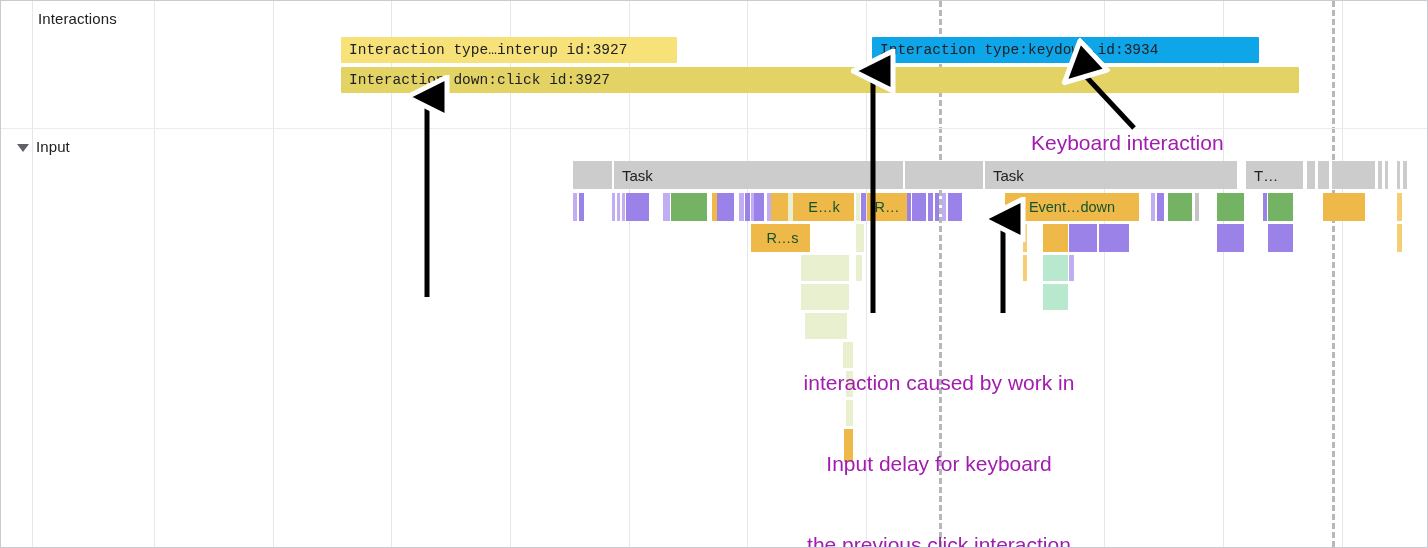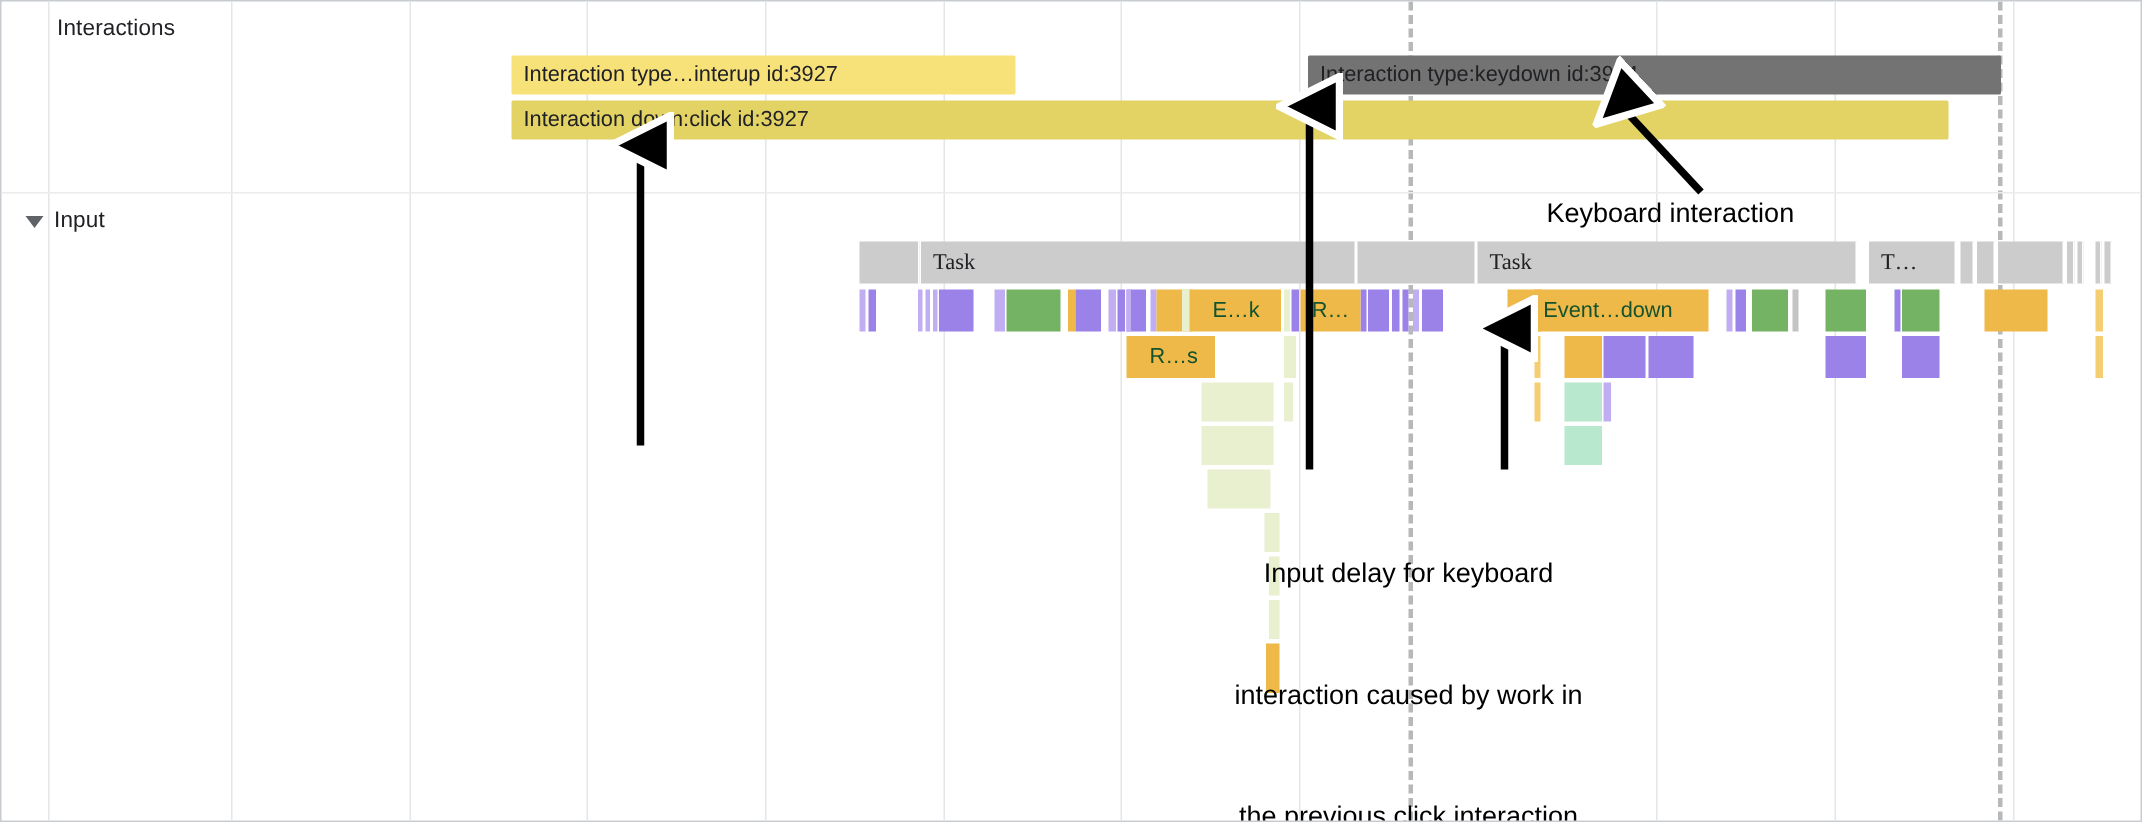--- a/index.html
+++ b/index.html
@@ -26,40 +26,40 @@
   }
   .tri{
     position:absolute;width:0;height:0;
     border-left:6px solid transparent;border-right:6px solid transparent;
     border-top:8px solid #5f6368;
   }
 
   
   .ibar{
     position:absolute;border-radius:1px;display:flex;align-items:center;
-    font-size:14.5px;color:#202124;box-sizing:border-box;overflow:hidden;white-space:nowrap;
+    font-size:14.5px;color:#202124;box-sizing:border-box;overflow:hidden;white-space:nowrap;font-family:Liberation Mono, monospace;
   }
   .ibar .lbl{padding-left:8px;}
 
   
   .fblock{position:absolute;box-sizing:border-box;}
   .fblock.lbl-block{
     display:flex;align-items:center;justify-content:center;
     font-size:14.5px;color:#14532d;overflow:hidden;white-space:nowrap;
   }
   .task{
     position:absolute;background:#cccccc;box-sizing:border-box;
     display:flex;align-items:center;font-size:15px;color:#202124;
     border-right:1px solid #ffffff;overflow:hidden;white-space:nowrap;
   }
-  .task .tlbl{padding-left:8px;font-family:Liberation Serif, serif;}
+  .task .tlbl{padding-left:8px;}
 
   
   .anno{
-    position:absolute;font-size:18px;color:#000000;line-height:27px;white-space:pre;
+    position:absolute;font-size:21px;color:#a21caf;line-height:27px;white-space:pre;
   }
   .anno.center{text-align:center;}
   svg.arrows{position:absolute;left:0;top:0;width:1428px;height:548px;pointer-events:none;}
 </style>
 </head>
 <body>
 
 <div id="root">
 
   <div id="gridlines">
@@ -86,21 +86,21 @@
   <div class="tri" style="left:16px;top:143px;"></div>
   <div class="track-title" style="left:35px;top:137px;">Input</div>
 
   <div id="interaction-bars">
       <div class="ibar" style="left: 340px; top: 36px; width: 336px; height: 26px; background: rgb(247, 226, 122);">
         <span class="lbl">Interaction type…interup id:3927</span>
       </div>
       <div class="ibar" style="left: 340px; top: 66px; width: 958px; height: 26px; background: rgb(227, 210, 100);">
         <span class="lbl">Interaction down:click id:3927</span>
       </div>
-      <div class="ibar" style="left: 871px; top: 36px; width: 462px; height: 26px; background: #737373; align-items: center;">
+      <div class="ibar" style="left: 871px; top: 36px; width: 387px; height: 26px; background: #0ea5e9; align-items: center;">
         <span class="lbl">Interaction type:keydown id:3934</span>
       </div>
     </div>
 
   <div id="main-track">
       <div class="task" style="left: 572px; top: 160px; width: 40px; height: 28px;"></div>
       <div class="task" style="left: 613px; top: 160px; width: 290px; height: 28px;">
         <span class="tlbl">Task</span>
       </div>
       <div class="task" style="left: 904px; top: 160px; width: 79px; height: 28px;"></div>
@@ -202,18 +202,18 @@
     <path d="M1133,127 L1078,68" stroke="#000" stroke-width="5" fill="none" marker-end="url(#ah)"></path>
 
     <path d="M872,312 L872,70" stroke="#000" stroke-width="5" fill="none" marker-end="url(#ah)"></path>
     <path d="M1002,312 L1002,218" stroke="#000" stroke-width="5" fill="none" marker-end="url(#ah)"></path>
   </svg>
 
 
   <div class="anno" style="left:1030px;top:128px;">Keyboard interaction</div>
 
   <div class="anno center" style="left:780px;width:316px;top:314px;">
+    <div>interaction caused by work in</div>
     <div>Input delay for keyboard</div>
-    <div>interaction caused by work in</div>
     <div>the previous click interaction</div>
   </div>
 
 </div>
 
 </body></html>

